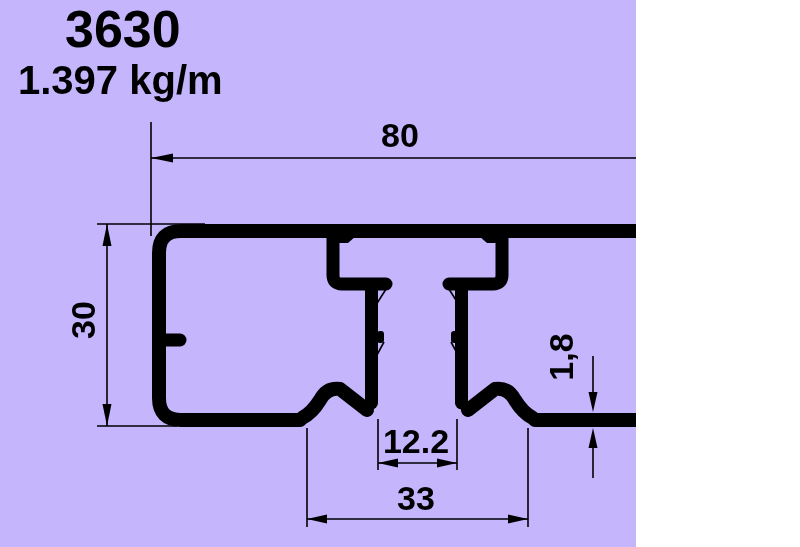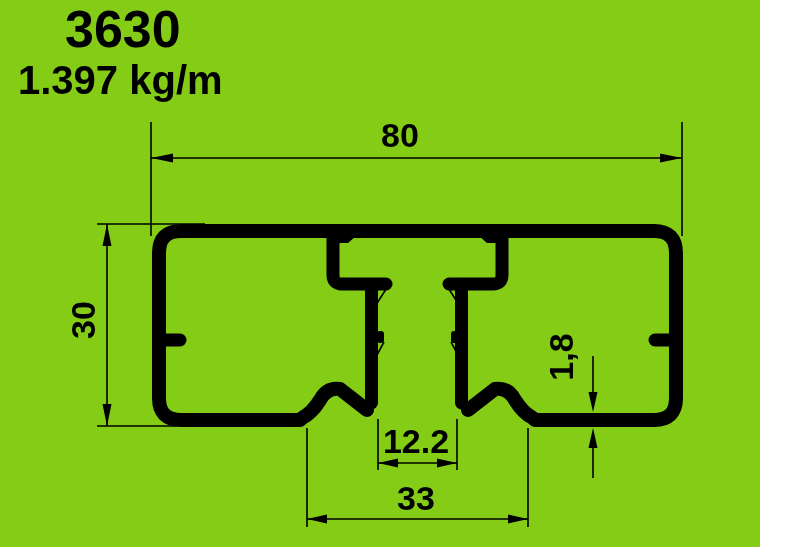--- a/index.html
+++ b/index.html
@@ -1,20 +1,20 @@
 <!DOCTYPE html>
 <html><head>
 <meta charset="utf-8">
 <style>
   html, body { margin: 0; padding: 0; background: #ffffff; }
   .stage {
     position: relative;
-    width: 760px;
+    width: 636px;
     height: 547px;
-    background: #84cc16;
+    background: #c4b5fd;
     overflow: hidden;
     font-family: "Liberation Sans", "DejaVu Sans", sans-serif;
   }
   svg { display: block; }
   svg text {
     font-family: "Liberation Sans", "DejaVu Sans", sans-serif;
     font-weight: bold;
     fill: #000000;
   }
   .geo   { stroke: #000000; fill: none; stroke-linecap: round; stroke-linejoin: round; }

